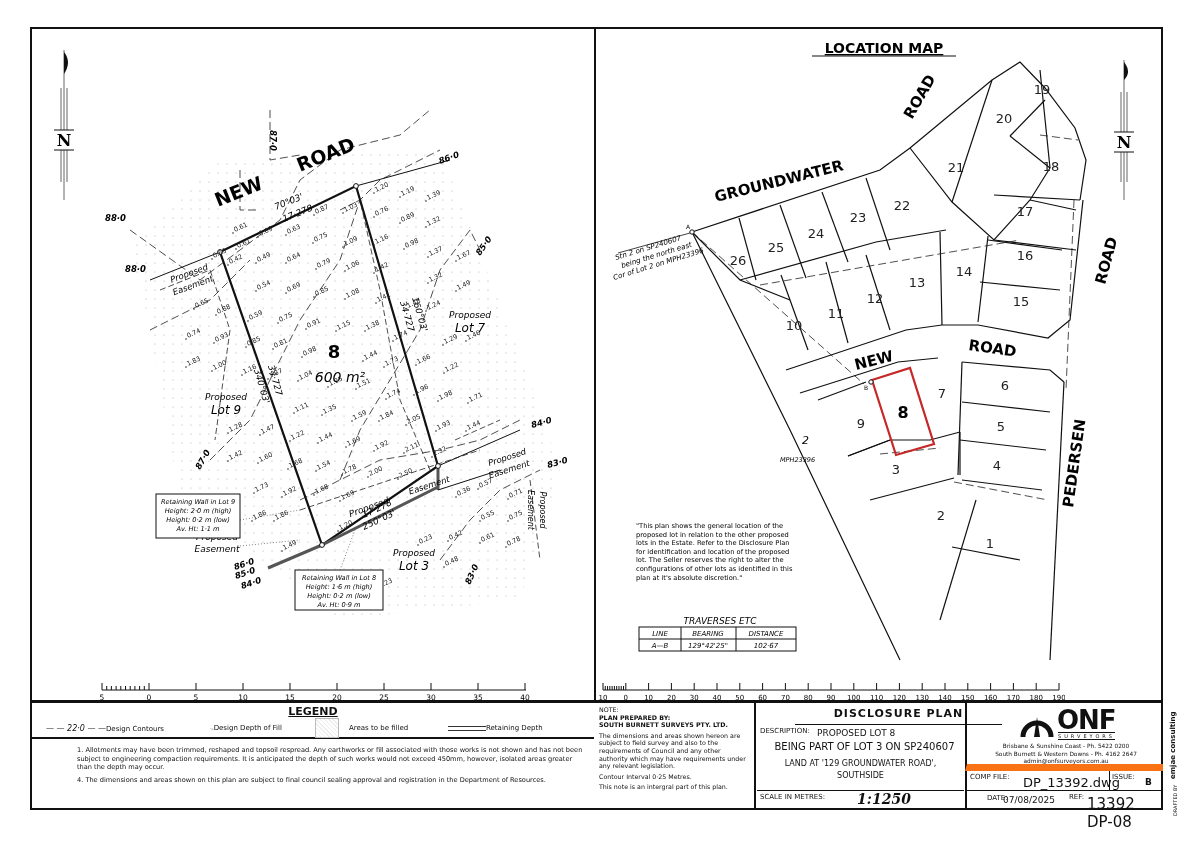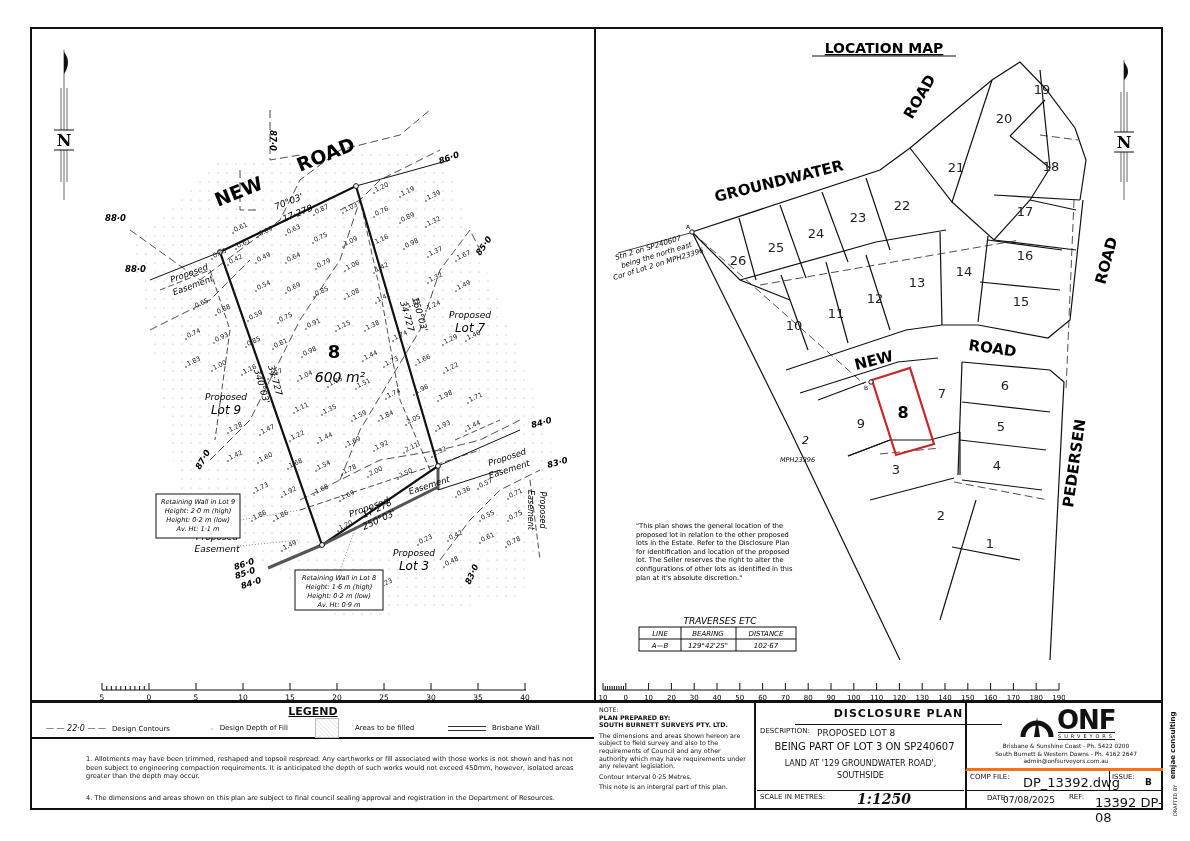--- a/index.html
+++ b/index.html
@@ -4,30 +4,30 @@
 <style>
   html,body{margin:0;padding:0;background:#fff;}
   body{width:1190px;height:841px;position:relative;overflow:hidden;font-family:"DejaVu Sans",sans-serif;color:#111;}
   .sheet{position:absolute;left:30px;top:27px;width:1133px;height:783px;border:2px solid #111;box-sizing:border-box;}
   .vdiv{position:absolute;left:594px;top:27px;width:2px;height:674px;background:#111;}
   .hdiv{position:absolute;left:30px;top:700px;width:1133px;height:3px;background:#111;}
   svg{position:absolute;}
   .box{position:absolute;box-sizing:border-box;padding-left:37px;}
   .legend{left:32px;top:703px;width:562px;height:36px;border-bottom:2px solid #111;}
   .legend-title{position:absolute;left:0;width:100%;top:2px;text-align:center;font-weight:bold;font-size:11px;text-decoration:underline;}
-  .legend-item{position:absolute;top:21px;font-size:7px;display:flex;align-items:center;gap:6px;}
+  .legend-item{position:absolute;top:21px;font-size:7px;display:flex;align-items:center;}
   .notes{left:36px;top:742px;width:556px;font-size:6.6px;line-height:8.6px;}
-  .notes p{margin:13px;}
+  .notes p{margin:4px;}
   .note-col{left:596px;top:703px;width:160px;height:107px;border-right:2px solid #111;font-size:6.3px;line-height:7.6px;padding:3px 3px;}
   .note-col p{margin:0 0 3px 0;}
   .disc{left:757px;top:703px;width:207px;height:107px;}
   .disc-title{position:absolute;left:0;top:0;width:207px;height:21px;border-bottom:1px solid #111;text-align:center;font-weight:bold;font-size:11px;line-height:21px;letter-spacing:1px;margin-left:38px;}
   .disc-desc{position:absolute;left:0;top:22px;width:207px;height:65px;border-bottom:1px solid #111;}
   .disc-scale{position:absolute;left:0;top:88px;width:207px;height:19px;}
-  .logo{left:965px;top:703px;width:198px;height:68px;border-left:2px solid #111;border-bottom:3px solid #f97316;}
+  .logo{left:965px;top:703px;width:198px;height:68px;border-left:2px solid #111;border-bottom:7px solid #f97316;}
   .comp{left:965px;top:771px;width:198px;height:20px;border-left:2px solid #111;border-bottom:1px solid #111;font-size:7px;}
   .date{left:965px;top:791px;width:198px;height:19px;border-left:2px solid #111;font-size:7px;}
   .scale-label{font-family:"DejaVu Serif",serif;font-weight:bold;font-size:10px;position:absolute;}
   .highlight{stroke:#c62828;}
 </style>
 </head>
 <body>
 
 <div class="sheet"></div>
 <div class="vdiv"></div>
@@ -632,21 +632,21 @@
   <div class="legend-item" style="left:178px">
     <span style="font-size:5px;color:#555">⋅ₒ</span>
     <span>Design Depth of Fill</span>
   </div>
   <div class="legend-item" style="left:283px;top:15px">
     <span style="display:inline-block;width:22px;height:18px;border:1px solid #bbb;background:repeating-linear-gradient(45deg,#eee 0 1px,#fff 1px 3px)"></span>
     <span style="margin-left:10px">Areas to be filled</span>
   </div>
   <div class="legend-item" style="left:416px">
     <span style="display:inline-block;width:38px;height:3px;border-top:1px solid #333;border-bottom:1px solid #333"></span>
-    <span>Brisbane Wall</span>
+    <span>Retaining Depth</span>
   </div>
 </div>
 
 <div class="box notes">
   <p>1. Allotments may have been trimmed, reshaped and topsoil respread. Any earthworks or fill associated with those works is not shown and has not been subject to engineering compaction requirements. It is anticipated the depth of such works would not exceed 450mm, however, isolated areas greater than the depth may occur.</p>
   <p>4. The dimensions and areas shown on this plan are subject to final council sealing approval and registration in the Department of Resources.</p>
 </div>
 
 <div class="box note-col">
   <p style="margin:0">NOTE:</p>
@@ -690,19 +690,19 @@
   <span style="position:absolute;left:3px;top:2px">COMP FILE:</span>
   <span style="position:absolute;left:56px;top:4px;font-size:13px">DP_13392.dwg</span>
   <span style="position:absolute;left:142px;top:0;height:20px;border-left:1px solid #111"></span>
   <span style="position:absolute;left:145px;top:2px">ISSUE:</span>
   <span style="position:absolute;left:178px;top:6px;font-size:9px;font-weight:bold">B</span>
 </div>
 <div class="box date">
   <span style="position:absolute;left:20px;top:3px">DATE:</span>
   <span style="position:absolute;left:36px;top:4px;font-size:9px">07/08/2025</span>
   <span style="position:absolute;left:102px;top:2px">REF:</span>
-  <span style="position:absolute;left:128px;top:4px;font-size:13px">13392 DP-08</span>
+  <span style="position:absolute;left:120px;top:4px;font-size:15px">13392 DP-08</span>
 </div>
 
 <div style="position:absolute;left:1166px;top:660px;width:20px;height:150px">
   <div style="position:absolute;left:-48px;top:60px;width:110px;transform:rotate(-90deg);font-size:7px;font-weight:bold;white-space:nowrap">emjae consulting</div>
   <div style="position:absolute;left:-26px;top:118px;width:70px;transform:rotate(-90deg);font-size:5px;white-space:nowrap">DRAFTED BY</div>
 </div>
 
 </body></html>

